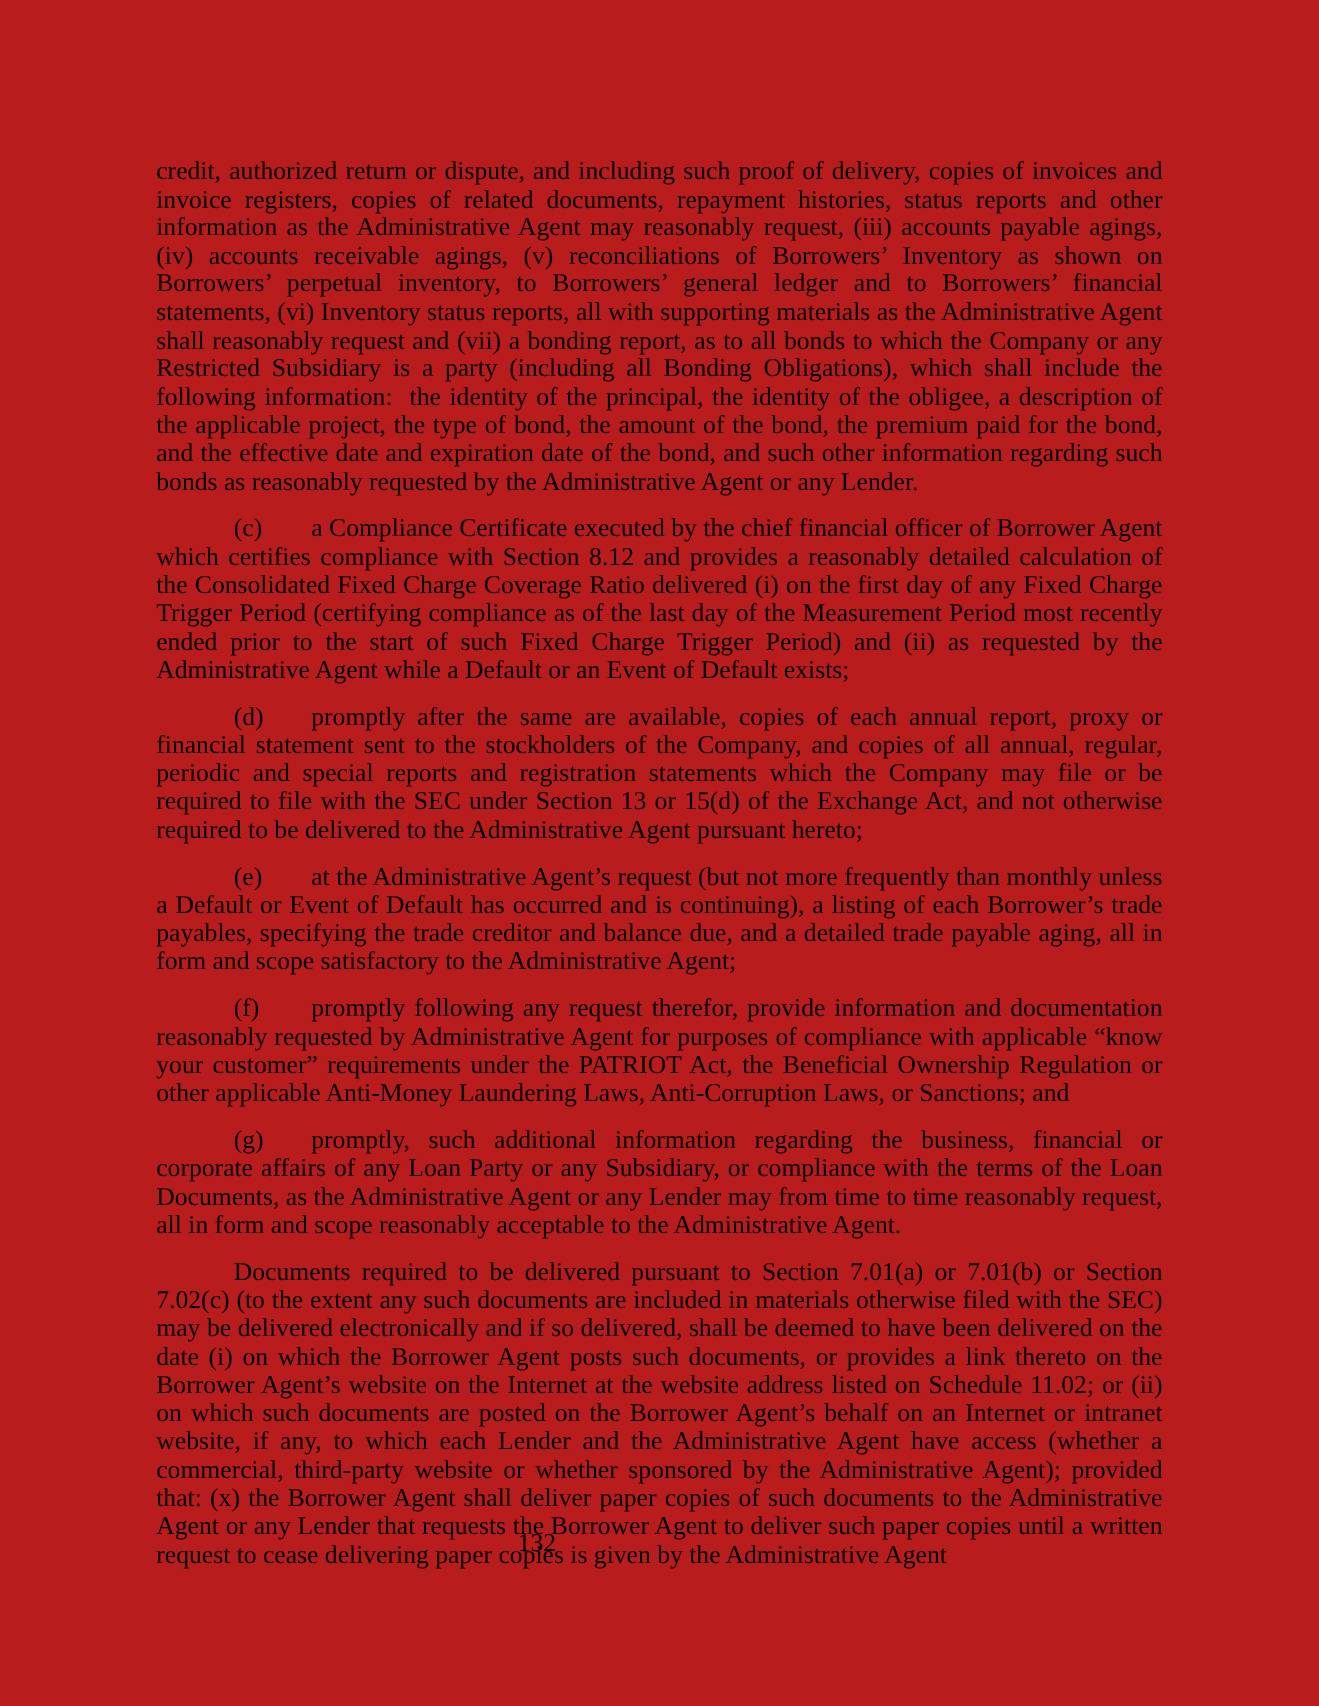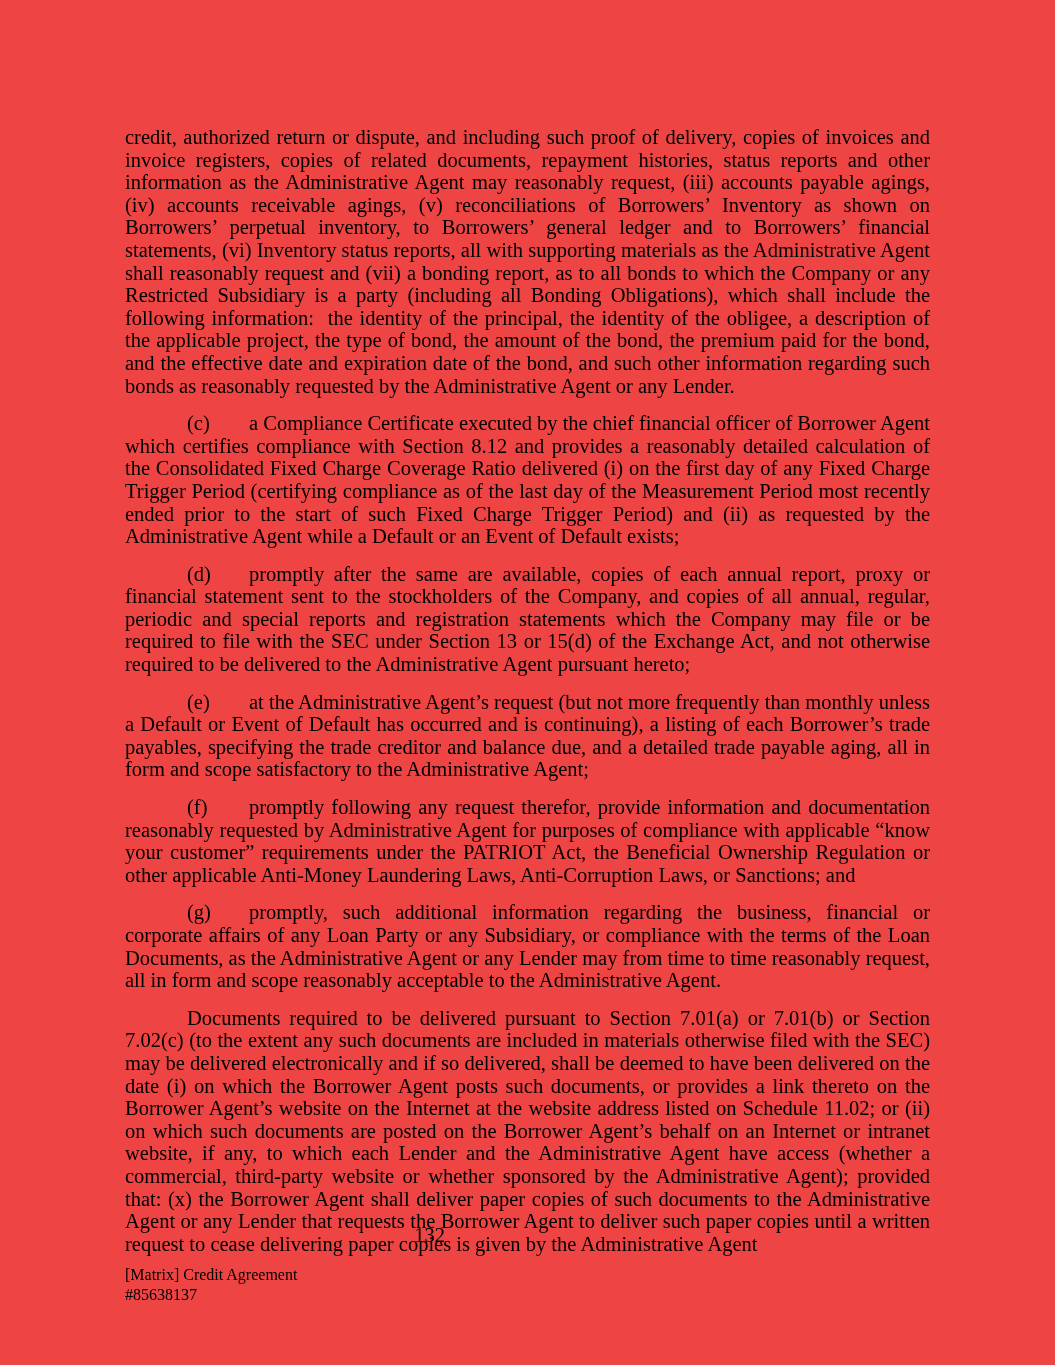--- a/index.html
+++ b/index.html
@@ -4,21 +4,21 @@
 <style>
   html, body {
     margin: 0;
     padding: 0;
     background: #ffffff;
   }
   .page {
     position: relative;
     width: 1055px;
     height: 1365px;
-    background: #ef4444;
+    background: #b91c1c;
     color: #000000;
     font-family: "Liberation Serif", "DejaVu Serif", serif;
     overflow: hidden;
   }
   .content {
     position: absolute;
     left: 125px;
     top: 126px;
     width: 805px;
   }
@@ -63,17 +63,13 @@
   <div class="content">
       <p class="para"><span class="">credit, authorized return or dispute, and including such proof of delivery, copies of invoices and invoice registers, copies of related documents, repayment histories, status reports and other information as the Administrative Agent may reasonably request, (iii) accounts payable agings, (iv) accounts receivable agings, (v) reconciliations of Borrowers’ Inventory as shown on Borrowers’ perpetual inventory, to Borrowers’ general ledger and to Borrowers’ financial statements, (vi) Inventory status reports, all with supporting materials as the Administrative Agent shall reasonably request and (vii) a bonding report, as to all bonds to which the Company or any Restricted Subsidiary is a party (including all Bonding Obligations), which shall include the following information:&nbsp; the identity of the principal, the identity of the obligee, a description of the applicable project, the type of bond, the amount of the bond, the premium paid for the bond, and the effective date and expiration date of the bond, and such other information regarding such bonds as reasonably requested by the Administrative Agent or any Lender.</span></p>
       <p class="para indent"><span class="label">(c)</span><span class="">a Compliance Certificate executed by the chief financial officer of Borrower Agent which certifies compliance with </span><span class="u">Section 8.12</span><span class=""> and provides a reasonably detailed calculation of the Consolidated Fixed Charge Coverage Ratio delivered (i) on the first day of any Fixed Charge Trigger Period (certifying compliance as of the last day of the Measurement Period most recently ended prior to the start of such Fixed Charge Trigger Period) and (ii) as requested by the Administrative Agent while a Default or an Event of Default exists;</span></p>
       <p class="para indent"><span class="label">(d)</span><span class="">promptly after the same are available, copies of each annual report, proxy or financial statement sent to the stockholders of the Company, and copies of all annual, regular, periodic and special reports and registration statements which the Company may file or be required to file with the SEC under Section 13 or 15(d) of the Exchange Act, and not otherwise required to be delivered to the Administrative Agent pursuant hereto;</span></p>
       <p class="para indent"><span class="label">(e)</span><span class="">at the Administrative Agent’s request (but not more frequently than monthly unless a Default or Event of Default has occurred and is continuing), a listing of each Borrower’s trade payables, specifying the trade creditor and balance due, and a detailed trade payable aging, all in form and scope satisfactory to the Administrative Agent;</span></p>
       <p class="para indent"><span class="label">(f)</span><span class="">promptly following any request therefor, provide information and documentation reasonably requested by Administrative Agent for purposes of compliance with applicable “know your customer” requirements under the PATRIOT Act, the Beneficial Ownership Regulation or other applicable Anti-Money Laundering Laws, Anti-Corruption Laws, or Sanctions; and</span></p>
       <p class="para indent"><span class="label">(g)</span><span class="">promptly, such additional information regarding the business, financial or corporate affairs of any Loan Party or any Subsidiary, or compliance with the terms of the Loan Documents, as the Administrative Agent or any Lender may from time to time reasonably request, all in form and scope reasonably acceptable to the Administrative Agent.</span></p>
       <p class="para indent"><span class="">Documents required to be delivered pursuant to </span><span class="u">Section 7.01(a)</span><span class=""> or </span><span class="u">7.01(b)</span><span class=""> or </span><span class="u">Section 7.02(c)</span><span class=""> (to the extent any such documents are included in materials otherwise filed with the SEC) may be delivered electronically and if so delivered, shall be deemed to have been delivered on the date (i) on which the Borrower Agent posts such documents, or provides a link thereto on the Borrower Agent’s website on the Internet at the website address listed on </span><span class="u">Schedule 11.02</span><span class="">; or (ii) on which such documents are posted on the Borrower Agent’s behalf on an Internet or intranet website, if any, to which each Lender and the Administrative Agent have access (whether a commercial, third-party website or whether sponsored by the Administrative Agent); </span><span class="u">provided</span><span class=""> that: (x) the Borrower Agent shall deliver paper copies of such documents to the Administrative Agent or any Lender that requests the Borrower Agent to deliver such paper copies until a written request to cease delivering paper copies is given by the Administrative Agent</span></p>
     </div>
   <div class="page-number">132</div>
-  <div class="footer">
-    <div>[Matrix] Credit Agreement</div>
-    <div>#85638137</div>
-  </div>
 </div>
 
 </body></html>

